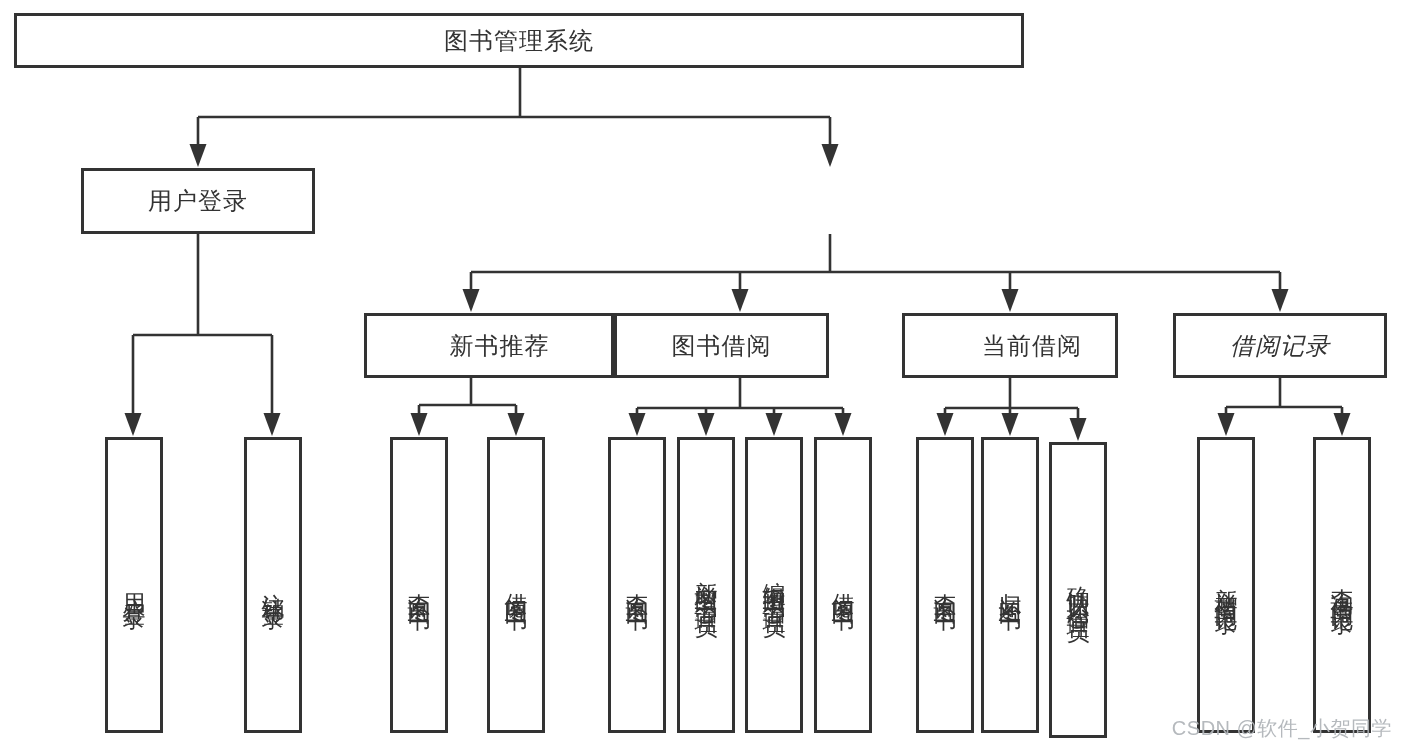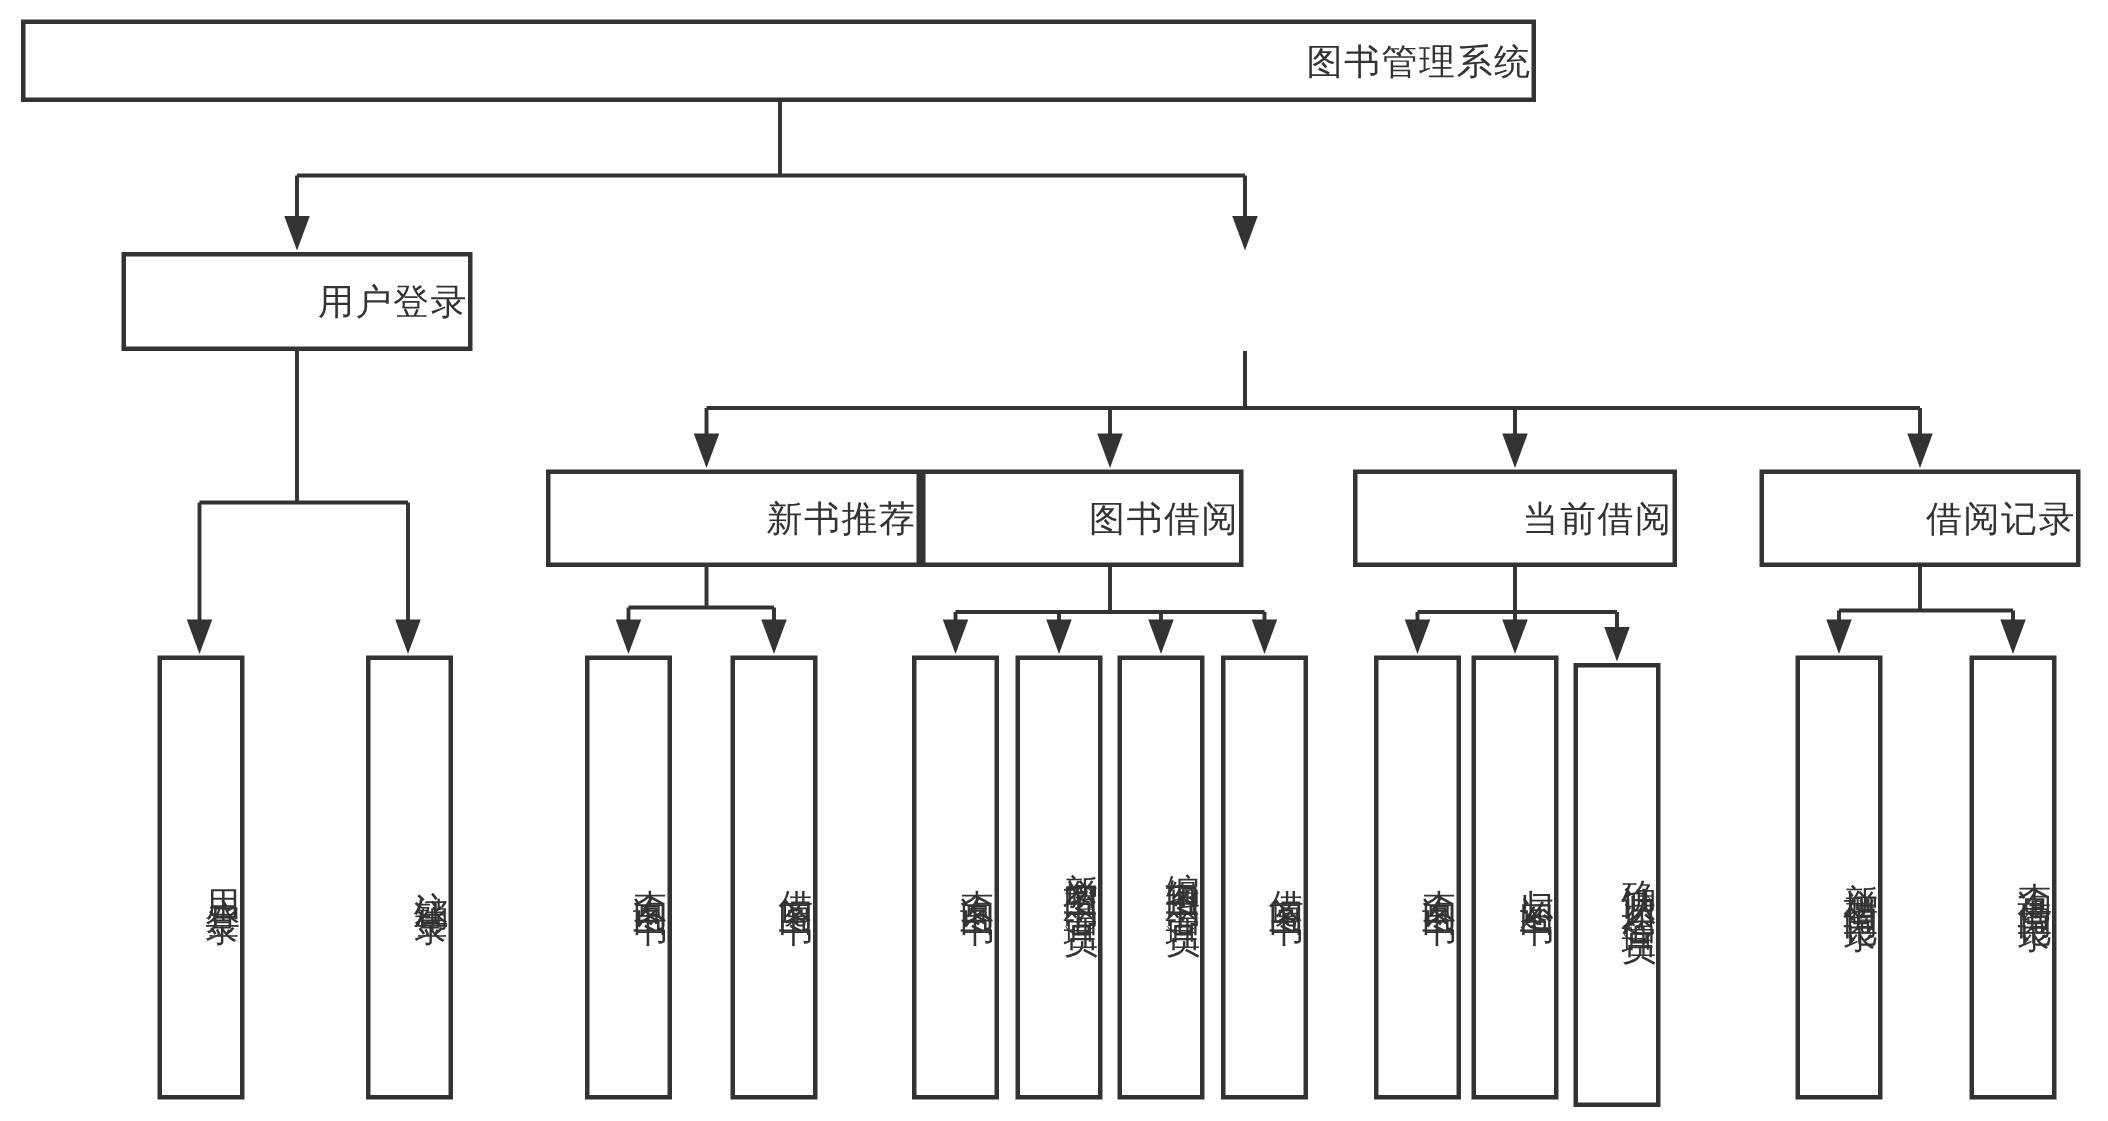--- a/index.html
+++ b/index.html
@@ -16,21 +16,21 @@
     left: 0; top: 0;
     z-index: 0;
   }
   .node {
     position: absolute;
     background: #ffffff;
     border: 3px solid #333333;
     box-sizing: border-box;
     display: flex;
     align-items: center;
-    justify-content: flex-end;
+    justify-content: center;
     color: #333333;
     font-size: 24px;
     letter-spacing: 1px;
     z-index: 1;
     white-space: nowrap;
   }
   .vnode {
     font-size: 23px;
     letter-spacing: 0;
   }
@@ -109,21 +109,21 @@
 
   <div class="node" style="left:364px; top:313px; width:250px; height:65px;padding-left:21px;">
     <span>新书推荐</span>
   </div>
   <div class="node" style="left:614px; top:313px; width:215px; height:65px;">
     <span>图书借阅</span>
   </div>
   <div class="node" style="left:902px; top:313px; width:216px; height:65px;padding-left:44px;">
     <span>当前借阅</span>
   </div>
-  <div class="node" style="left:1173px; top:313px; width:214px; height:65px;">
+  <div class="node" style="left:1173px; top:313px; width:214px; height:65px;font-style:italic;">
     <span>借阅记录</span>
   </div>
 
   <div class="node vnode" style="left:105px; top:437px; width:58px; height:296px;">
     <span class="vtext">用户登录</span>
   </div>
   <div class="node vnode" style="left:244px; top:437px; width:58px; height:296px;">
     <span class="vtext">注销登录</span>
   </div>
 
@@ -157,14 +157,15 @@
     <span class="vtext">确认归还（管理员）</span>
   </div>
 
   <div class="node vnode" style="left:1197px; top:437px; width:58px; height:296px;">
     <span class="vtext">新增借阅记录</span>
   </div>
   <div class="node vnode" style="left:1313px; top:437px; width:58px; height:296px;">
     <span class="vtext">查询借阅记录</span>
   </div>
 
+  <div class="watermark">CSDN @软件_小贺同学</div>
 
 </div>
 
 </body></html>

